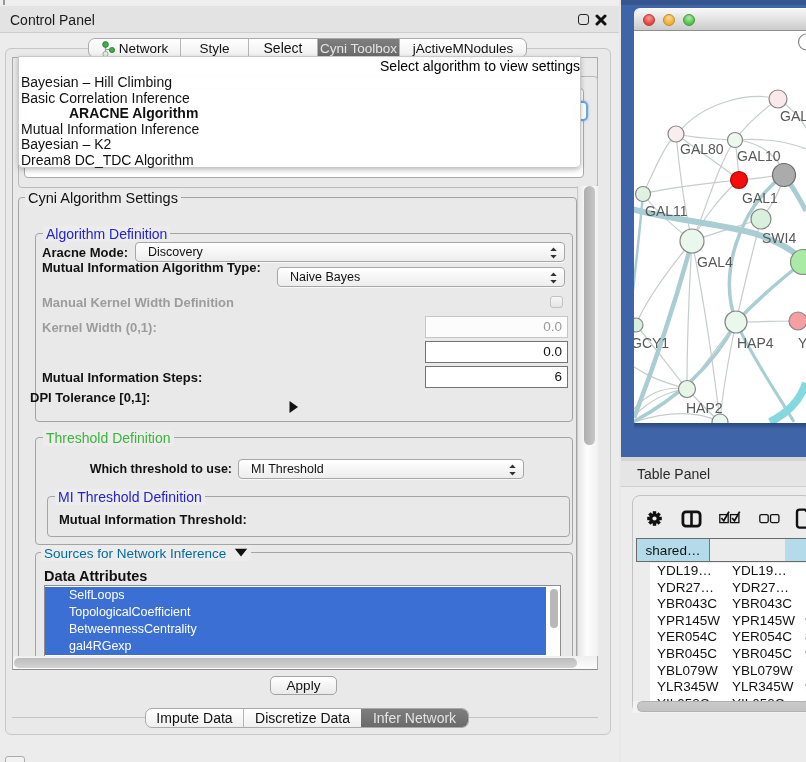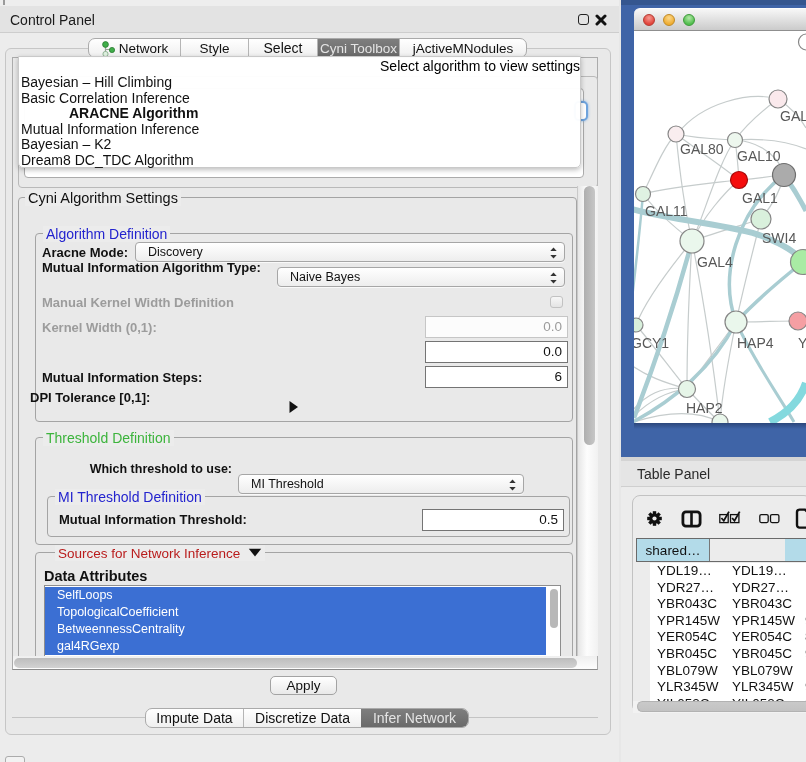--- a/index.html
+++ b/index.html
@@ -91,39 +91,38 @@
 <div class="fld" style="left:425px;top:366px;width:143px;">6</div>
 
 <svg class="abs" style="left:288px;top:400px;" width="11" height="14" viewBox="0 0 11 14">
       <path d="M1.5 1 L10 7 L1.5 13 Z" fill="#111"></path>
     </svg>
 
 <div class="grp" style="left:35px;top:437px;width:538px;height:108px;">
   <div class="gt" style="left:7px;color:#3CB43C;">Threshold Definition</div>
 </div>
 <div class="abs lbl" style="left:60px;top:462px;width:172px;text-align:right;font-size:12.5px;">Which threshold to use:</div>
-<div class="combo" style="left:238px;top:459px;width:286px;margin-top:15px;">MI Threshold<span class="carets"><svg width="9" height="14" viewBox="0 0 9 14">
+<div class="combo" style="left:238px;top:459px;width:286px;">MI Threshold<span class="carets"><svg width="9" height="14" viewBox="0 0 9 14">
           <path d="M1.3 5 L4.5 1.6 L7.7 5 Z" fill="#333"></path>
           <path d="M1.3 9 L4.5 12.4 L7.7 9 Z" fill="#333"></path>
         </svg></span></div>
 
 <div class="grp" style="left:47px;top:496px;width:523px;height:41px;">
   <div class="gt" style="left:7px;color:#2323CE;">MI Threshold Definition</div>
 </div>
 <div class="abs lbl" style="left:59px;top:512px;">Mutual Information Threshold:</div>
-<div class="fld" style="left:422px;top:509px;width:142px;">0.5</div>
 
 <div class="grp" style="left:35px;top:552px;width:538px;height:109px;">
-  <div class="gt" style="left:19px;color:#b91c1c;font-size:13.5px;">Sources for Network Inference&nbsp; <span style="display:inline-block;vertical-align:1px;"><svg width="14" height="9" viewBox="0 0 14 9">
+  <div class="gt" style="left:5px;color:#0369a1;font-size:13.5px;">Sources for Network Inference&nbsp; <span style="display:inline-block;vertical-align:1px;"><svg width="14" height="9" viewBox="0 0 14 9">
             <path d="M0.8 0.8 L13.2 0.8 L7 8.4 Z" fill="#111"></path>
           </svg></span></div>
 </div>
 <div class="abs lbl" style="left:44px;top:568px;font-size:14.5px;">Data Attributes</div>
 <div class="abs" style="left:44px;top:585px;width:517px;height:73px;background:#FFFFFF;border:1px solid #8E8E8E;"></div>
-<div class="abs" style="left:45px;top:587px;width:501px;height:68px;background:#3B6FD3;color:#FFFFFF;font-size:12.5px;line-height:17px;padding-left:12px;">SelfLoops<br>TopologicalCoefficient<br>BetweennessCentrality<br>gal4RGexp</div>
+<div class="abs" style="left:45px;top:587px;width:501px;height:68px;background:#3B6FD3;color:#FFFFFF;font-size:12.5px;line-height:17px;padding-left:24px;">SelfLoops<br>TopologicalCoefficient<br>BetweennessCentrality<br>gal4RGexp</div>
 <div class="abs" style="left:550px;top:589px;width:8px;height:39px;background:#B8B8B8;border-radius:4px;"></div>
 
 <div class="abs" style="left:577px;top:186px;width:21px;height:470px;background:linear-gradient(90deg,#E6E6E6,#FDFDFD 45%,#F1F1F1);border-left:1px solid #C9C9C9;"></div>
 <div class="abs" style="left:584px;top:186px;width:11px;height:259px;background:linear-gradient(90deg,#AEAEAE,#C6C6C6);border-radius:6px;"></div>
 
 <div class="abs" style="left:13px;top:656px;width:584px;height:13px;background:linear-gradient(#EFEFEF,#FDFDFD);"></div>
 <div class="abs" style="left:14px;top:658px;width:563px;height:10px;background:linear-gradient(#BDBDBD,#D2D2D2);border-radius:6px;"></div>
 
 <div class="abs" style="left:270px;top:676px;width:67px;height:19px;background:linear-gradient(#FFFFFF,#E9E9E9);border:1px solid #A3A3A3;border-radius:5px;text-align:center;font-size:13.5px;color:#111;line-height:18px;">Apply</div>
 

